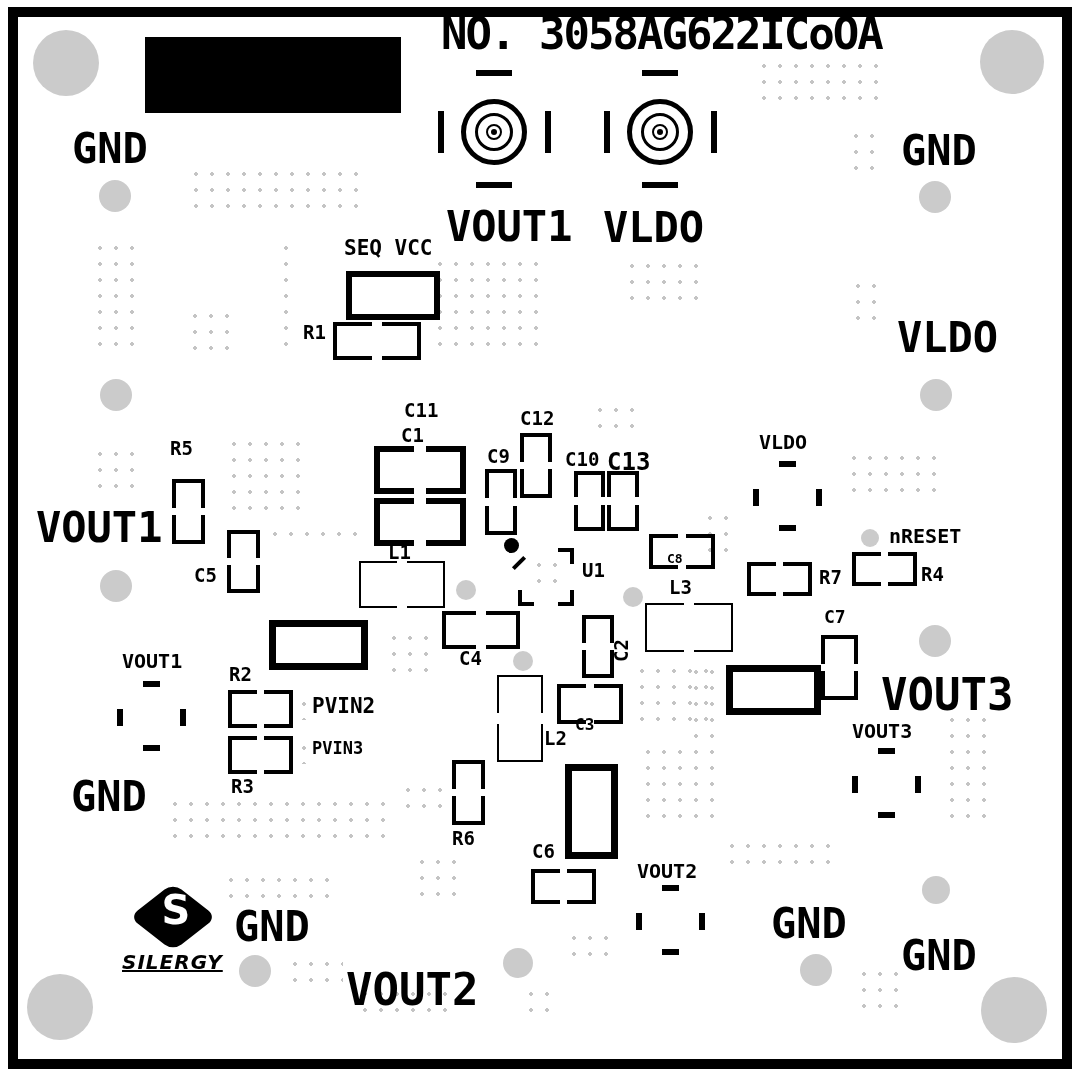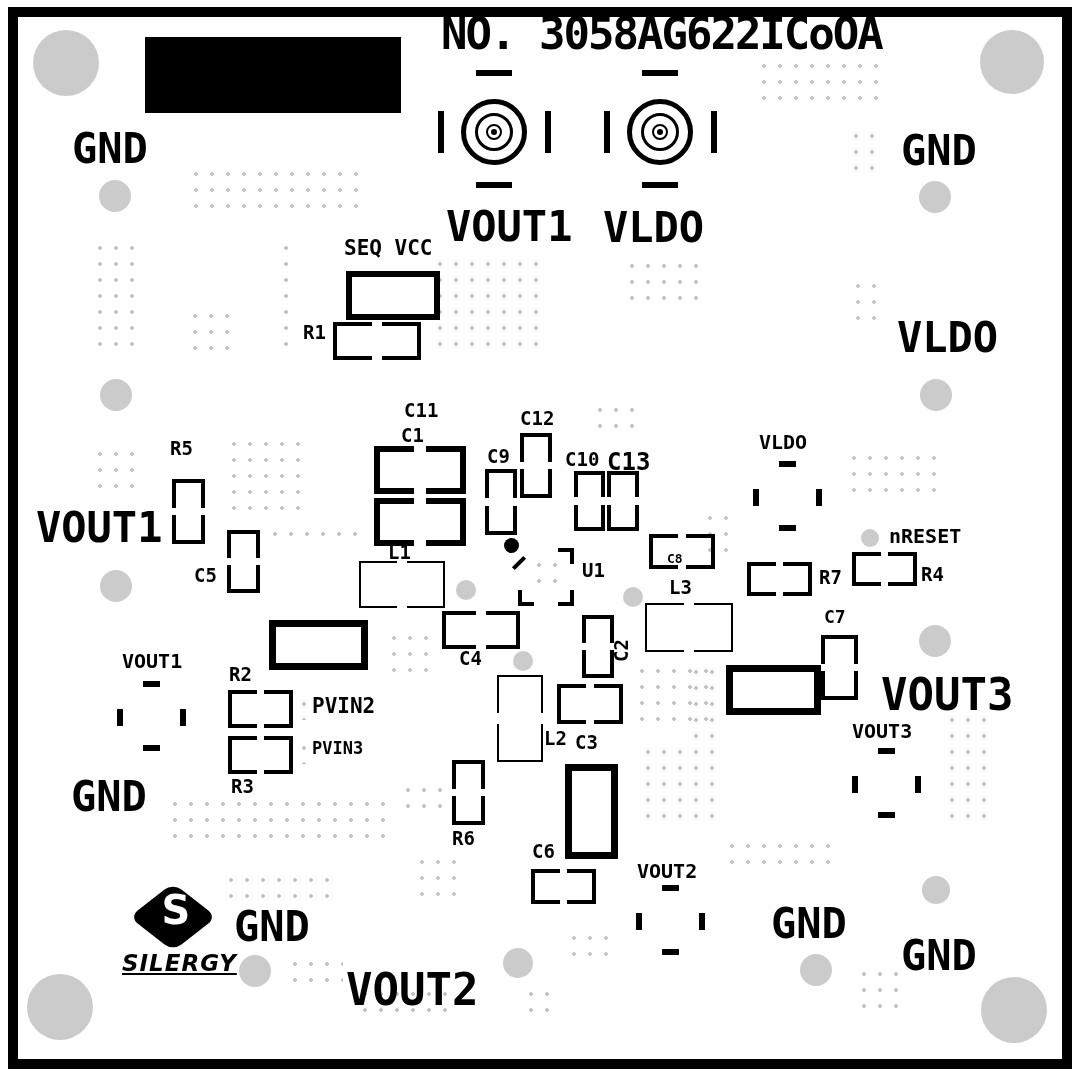--- a/index.html
+++ b/index.html
@@ -19,21 +19,21 @@
   .lbl{position:absolute;line-height:1;font-weight:700;letter-spacing:0;
        white-space:pre;z-index:4;font-family:"DejaVu Sans Mono",monospace}
   .title{left:441px;top:12px;font-size:44px;letter-spacing:-2px}
   .footer{left:84px;top:1007px;font-size:30px;font-weight:400;letter-spacing:0.6px}
   .blackrect{position:absolute;background:#000;z-index:3}
   .logo{position:absolute;left:128px;top:886px;width:96px;height:100px;z-index:4}
   .logo-diamond{position:absolute;left:14px;top:0px;width:62px;height:62px;background:#000;
         border-radius:12px;transform:scaleY(0.78) rotate(45deg);transform-origin:center}
   .logo-s{position:absolute;left:50%;top:24px;transform:translate(-50%,-50%);
         color:#fff;font-family:"DejaVu Sans",sans-serif;font-weight:700;font-size:40px;line-height:1}
-  .logo-text{position:absolute;left:-6px;top:64px;font-size:23px;font-style:italic;font-weight:700;
+  .logo-text{position:absolute;left:-6px;top:64px;font-size:20px;font-style:italic;font-weight:700;
         letter-spacing:1px;text-decoration:underline;font-family:"DejaVu Sans",sans-serif}
 </style>
 </head>
 <body>
 
 <div id="board">
   <div class="frame"></div>
   <div class="lbl title">NO. 3058AG622ICoOA</div>
   <div class="logo">
     <div class="logo-diamond"></div>
@@ -248,21 +248,21 @@
     <div class="lbl" style="left: 520px; top: 409px; font-size: 19px;">C12</div>
     <div class="lbl" style="left: 487px; top: 447px; font-size: 19px;">C9</div>
     <div class="lbl" style="left: 565px; top: 450px; font-size: 19px;">C10</div>
     <div class="lbl" style="left: 607px; top: 450px; font-size: 24px;">C13</div>
     <div class="lbl" style="left: 170px; top: 439px; font-size: 19px;">R5</div>
     <div class="lbl" style="left: 194px; top: 566px; font-size: 19px;">C5</div>
     <div class="lbl" style="left: 340px; top: 543px; font-size: 19px; margin-left: 48px;">L1</div>
     <div class="lbl" style="left: 582px; top: 561px; font-size: 19px;">U1</div>
     <div class="lbl" style="left: 459px; top: 649px; font-size: 19px;">C4</div>
     <div class="lbl" style="left: 612px; top: 662px; font-size: 19px; transform: rotate(-90deg); transform-origin: 0px 0px;">C2</div>
-    <div class="lbl" style="left: 575px; top: 717px; font-size: 19px; margin-top: 16px;">C3</div>
+    <div class="lbl" style="left: 575px; top: 717px; font-size: 16px;">C3</div>
     <div class="lbl" style="left: 667px; top: 512px; font-size: 13px; margin-top: 40px;">C8</div>
     <div class="lbl" style="left: 669px; top: 578px; font-size: 19px;">L3</div>
     <div class="lbl" style="left: 819px; top: 568px; font-size: 19px;">R7</div>
     <div class="lbl" style="left: 889px; top: 526px; font-size: 20px;">nRESET</div>
     <div class="lbl" style="left: 921px; top: 565px; font-size: 19px;">R4</div>
     <div class="lbl" style="left: 824px; top: 592px; font-size: 18px; margin-top: 16px;">C7</div>
     <div class="lbl" style="left: 229px; top: 665px; font-size: 19px;">R2</div>
     <div class="lbl" style="left: 312px; top: 696px; font-size: 21px;">PVIN2</div>
     <div class="lbl" style="left: 312px; top: 740px; font-size: 17px;">PVIN3</div>
     <div class="lbl" style="left: 231px; top: 777px; font-size: 19px;">R3</div>

